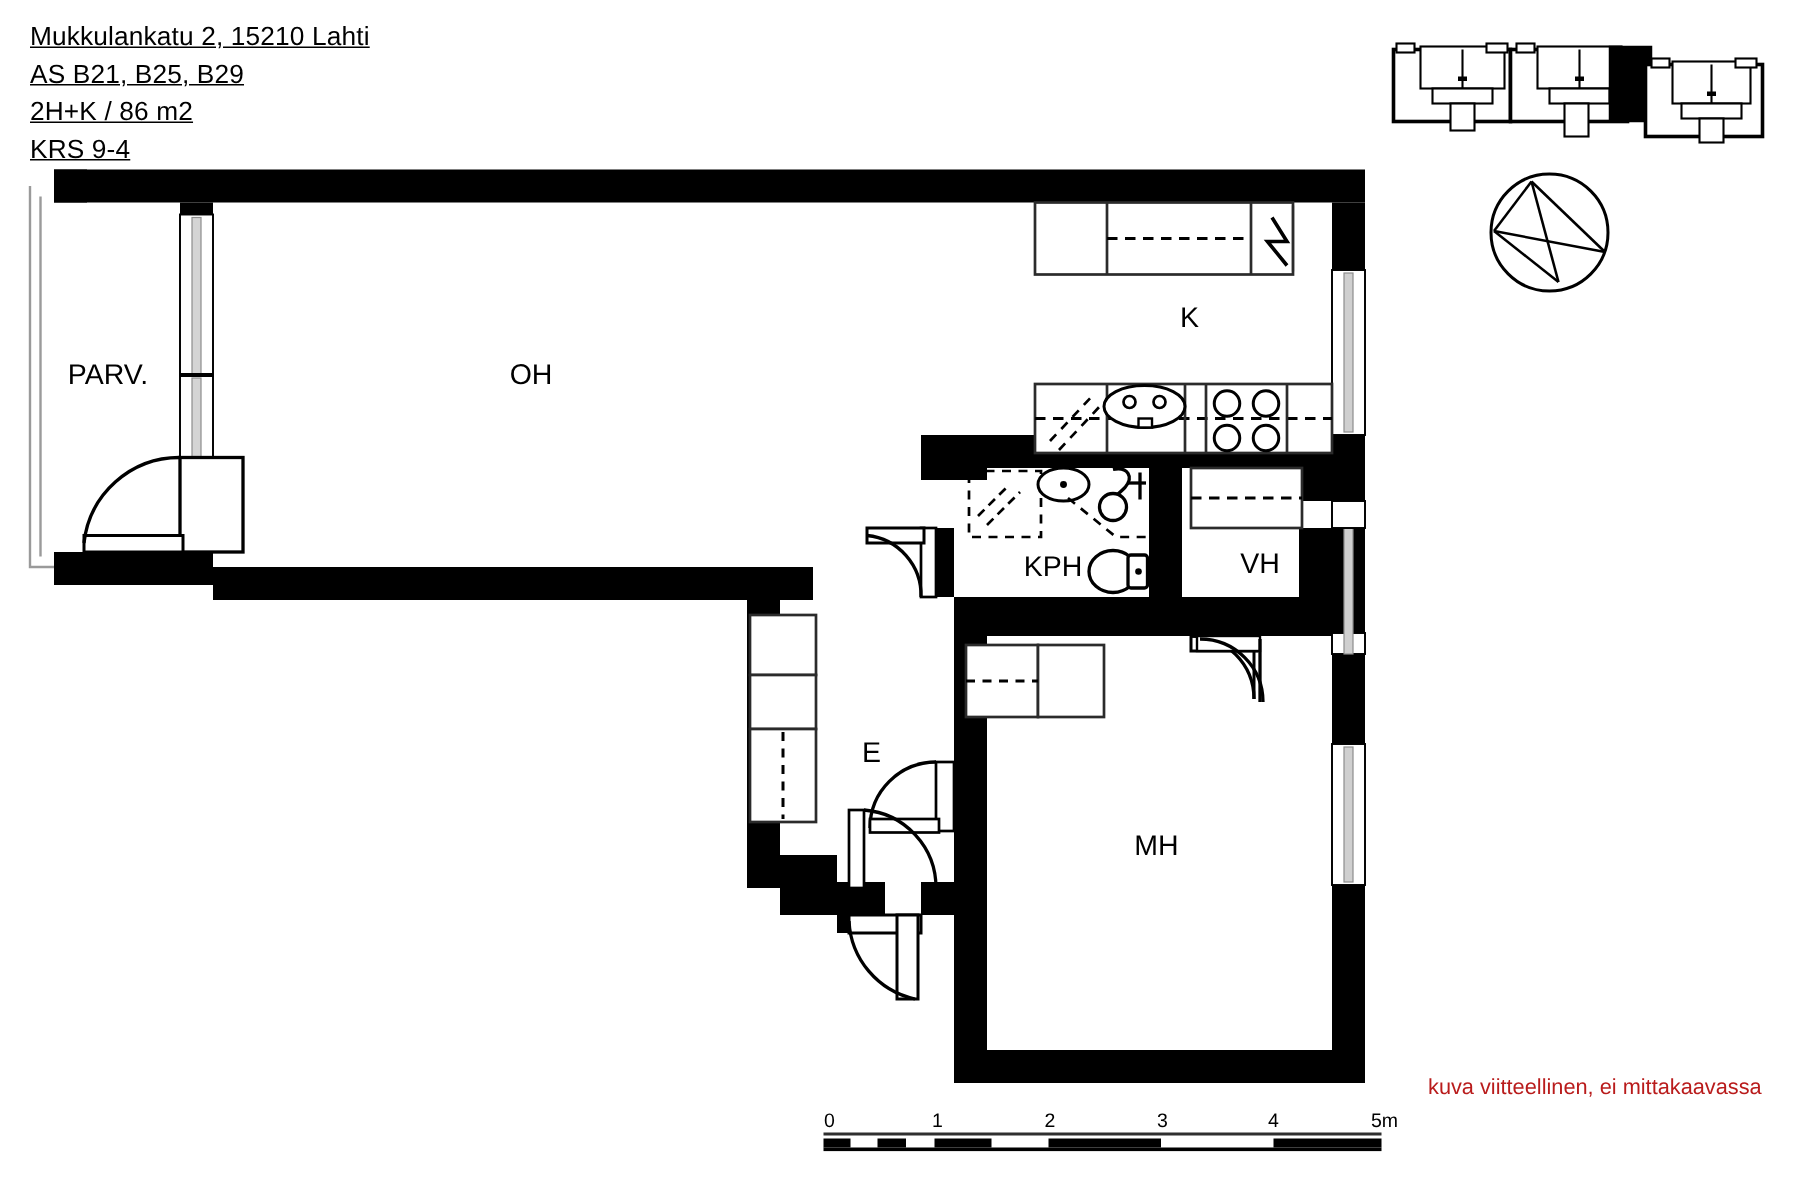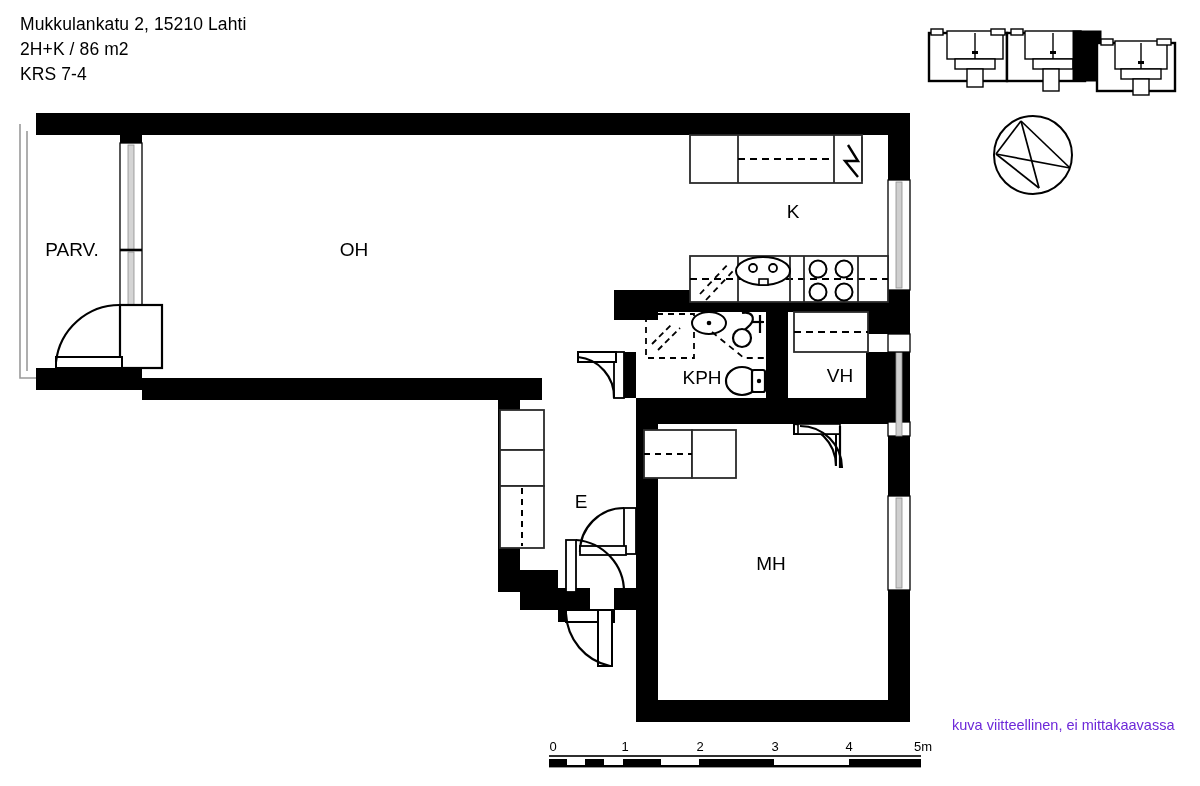--- a/index.html
+++ b/index.html
@@ -21,28 +21,29 @@
   #header-block {
     position: absolute;
     left: 20px; top: 12px;
     line-height: 25px;
   }
   #header-block .hline {
     font-size: 17.5px;
     color: #000000;
     letter-spacing: 0.1px;
     white-space: nowrap;
+    text-decoration: underline;
   }
 
   
   #footnote {
     position: absolute;
     left: 952px; top: 717px;
     font-size: 14.5px;
-    color: #6d28d9;
+    color: #b91c1c;
     white-space: nowrap;
   }
 
   
   svg { display: block; }
   #plan-svg, #key-svg, #compass-svg, #scale-svg {
     position: absolute;
   }
   #plan-svg   { left: 0;    top: 0;   }
   #key-svg    { left: 925px; top: 25px; }
@@ -63,22 +64,23 @@
     text-anchor: middle;
   }
 </style>
 </head>
 <body>
 
 <div id="page">
 
   <div id="header-block">
     <div class="hline">Mukkulankatu 2, 15210 Lahti</div>
+    <div class="hline">AS B21, B25, B29</div>
     <div class="hline">2H+K / 86 m2</div>
-    <div class="hline">KRS 7-4</div>
+    <div class="hline">KRS 9-4</div>
   </div>
 
   <div id="footnote">kuva viitteellinen, ei mittakaavassa</div>
 
   <svg id="plan-svg" width="1200" height="786">
 
     <g>
       <path d="M 20,124 L 20,378 L 120,378" fill="none" stroke="#9a9a9a" stroke-width="1.6"></path>
       <path d="M 27,131 L 27,371" fill="none" stroke="#9a9a9a" stroke-width="1.6"></path>
     </g>

